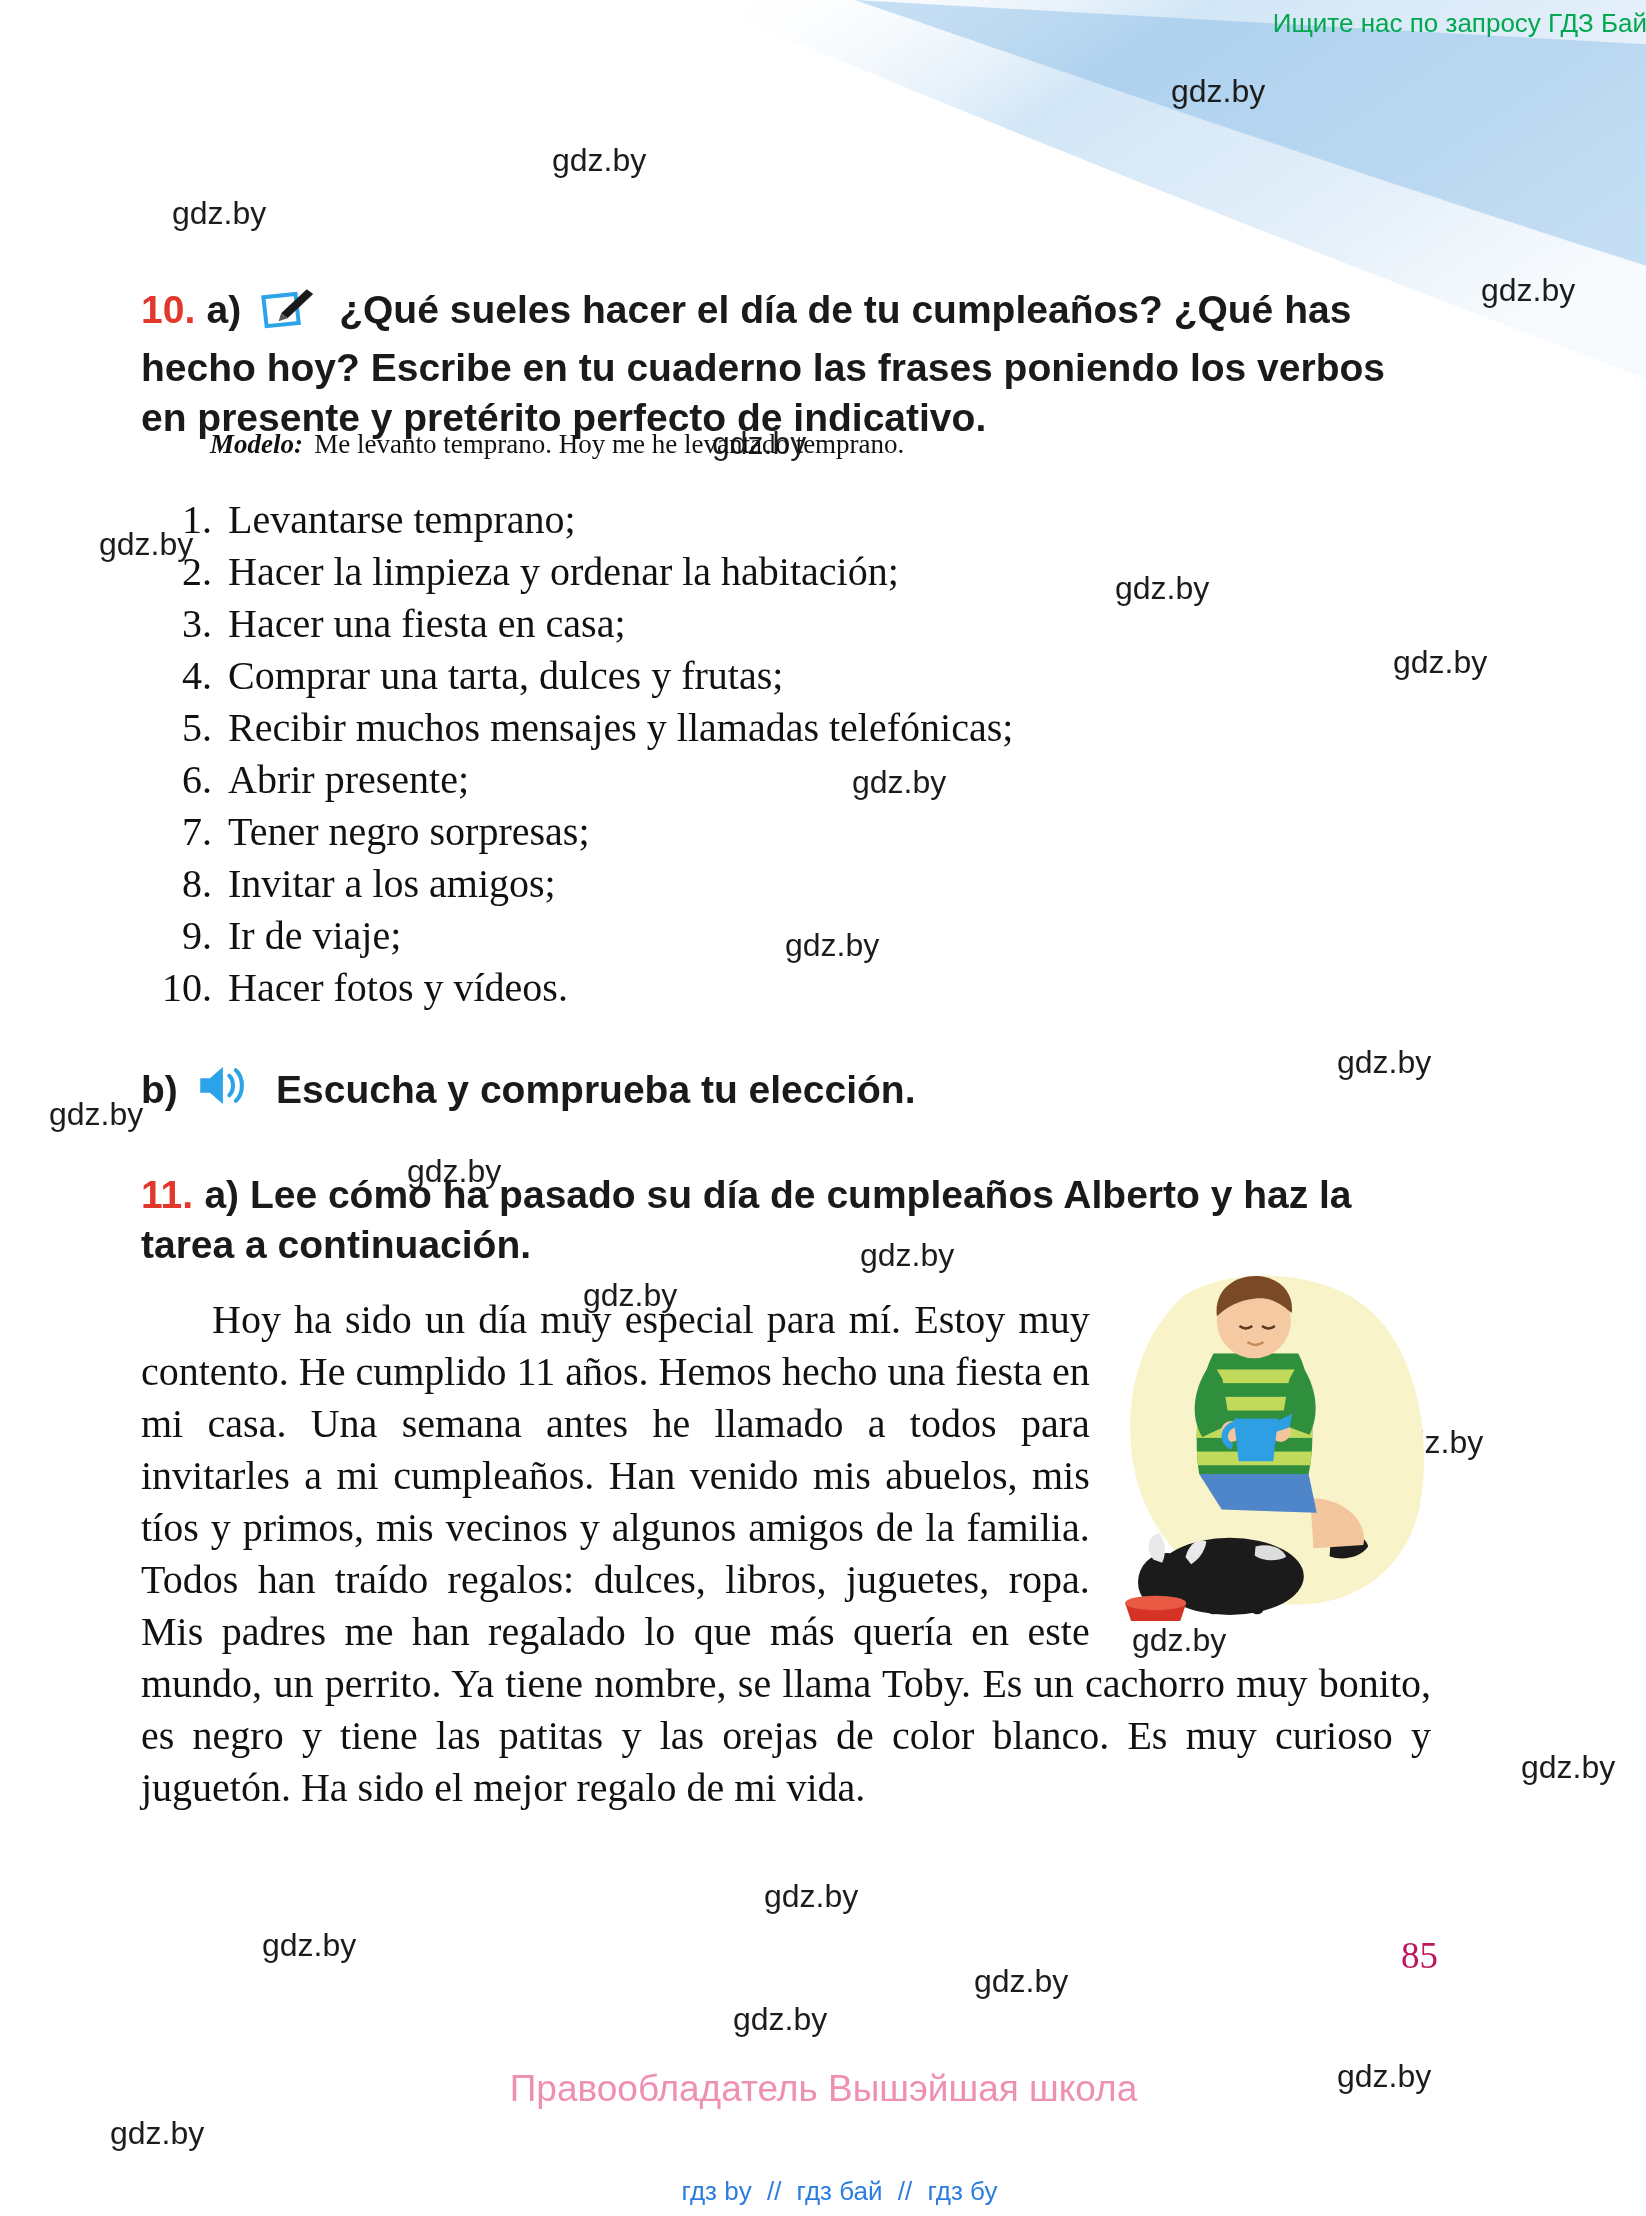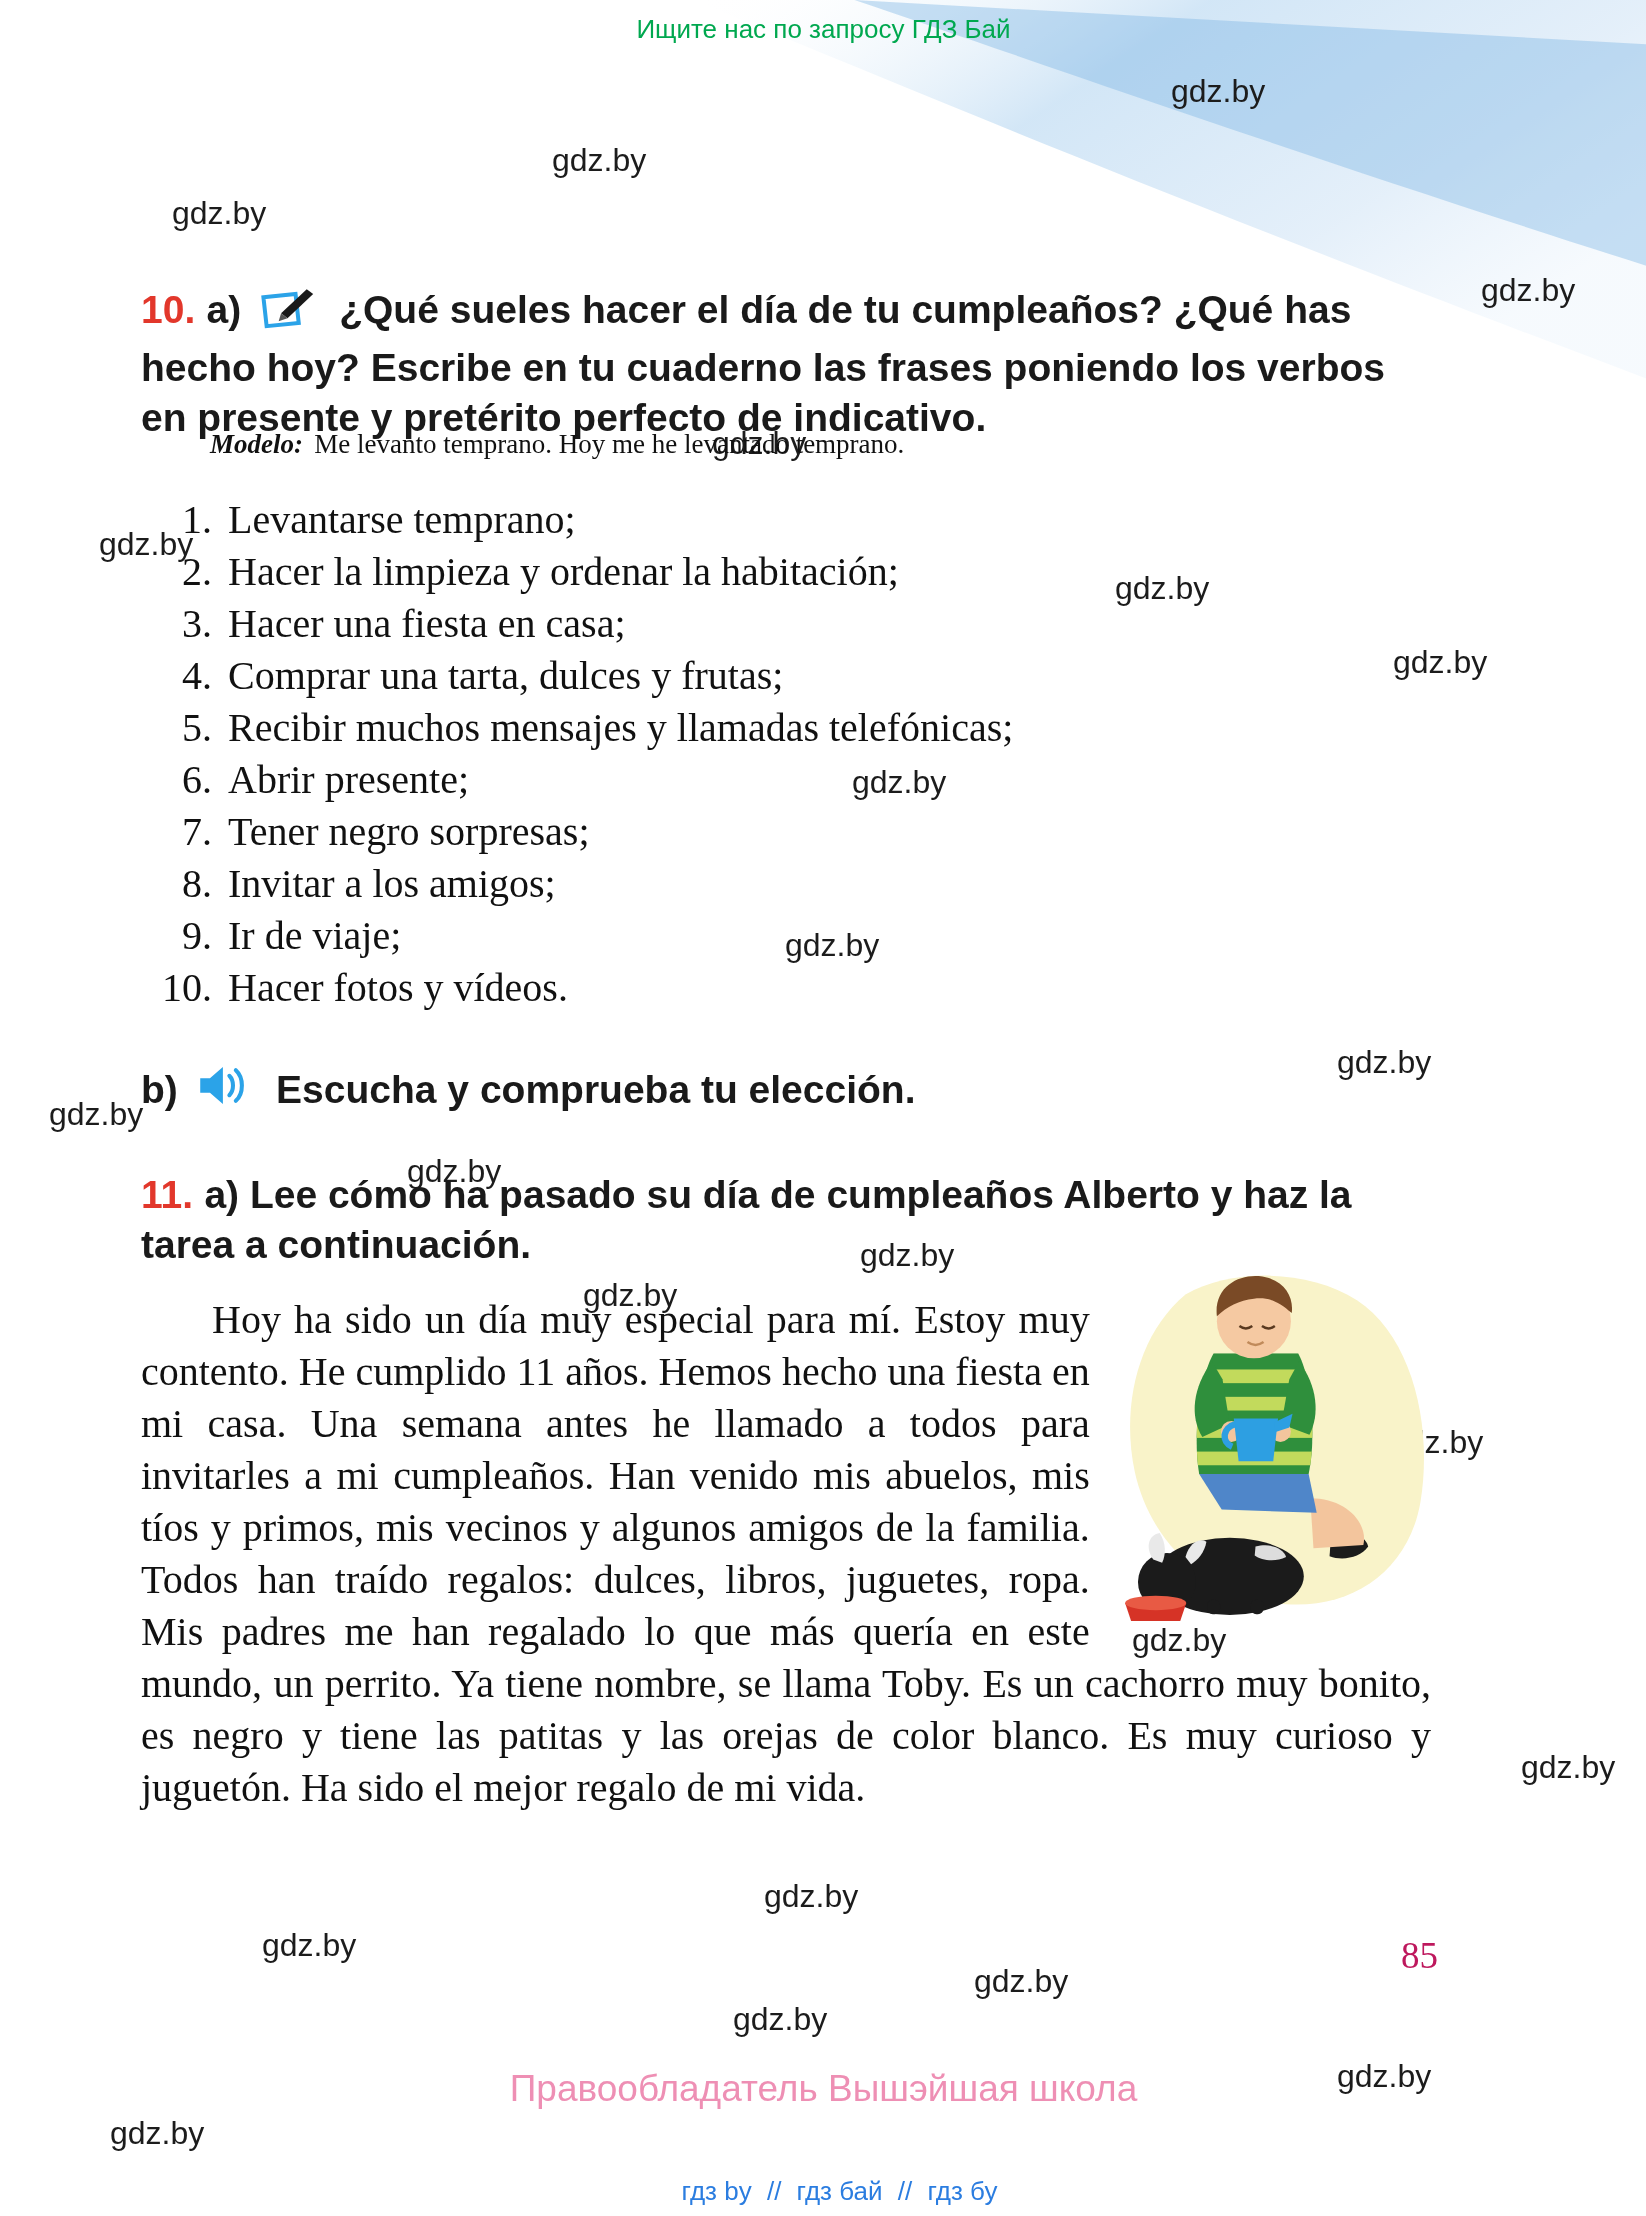--- a/index.html
+++ b/index.html
@@ -3,21 +3,21 @@
 <meta charset="utf-8">
 <style>
   * { margin:0; padding:0; box-sizing:border-box; }
   html,body { background:#ffffff; }
   body {
     width:1647px; height:2216px; position:relative; overflow:hidden;
     font-family:"Liberation Serif", serif; color:#111;
   }
   .sweep { position:absolute; top:0; left:0; pointer-events:none; }
   .banner {
-    position:absolute; top:14px; left:0; width:100%; text-align:center;
+    position:absolute; top:8px; left:0; width:100%; text-align:right;
     font-family:"Liberation Sans", sans-serif; font-size:26px; color:#00a84f;
   }
   .wm {
     position:absolute; font-family:"Liberation Sans", sans-serif;
     font-size:32px; color:#1c1c1c; white-space:nowrap;
   }
   .block { position:absolute; left:141px; width:1290px; }
   .sansbold { font-family:"Liberation Sans", sans-serif; font-weight:bold; color:#1a1a1a; }
   #ex10-title { top:243px; font-size:39px; line-height:50px;margin-top:42px; }
   .exnum { color:#e2372b; margin-right:11.3px; }

